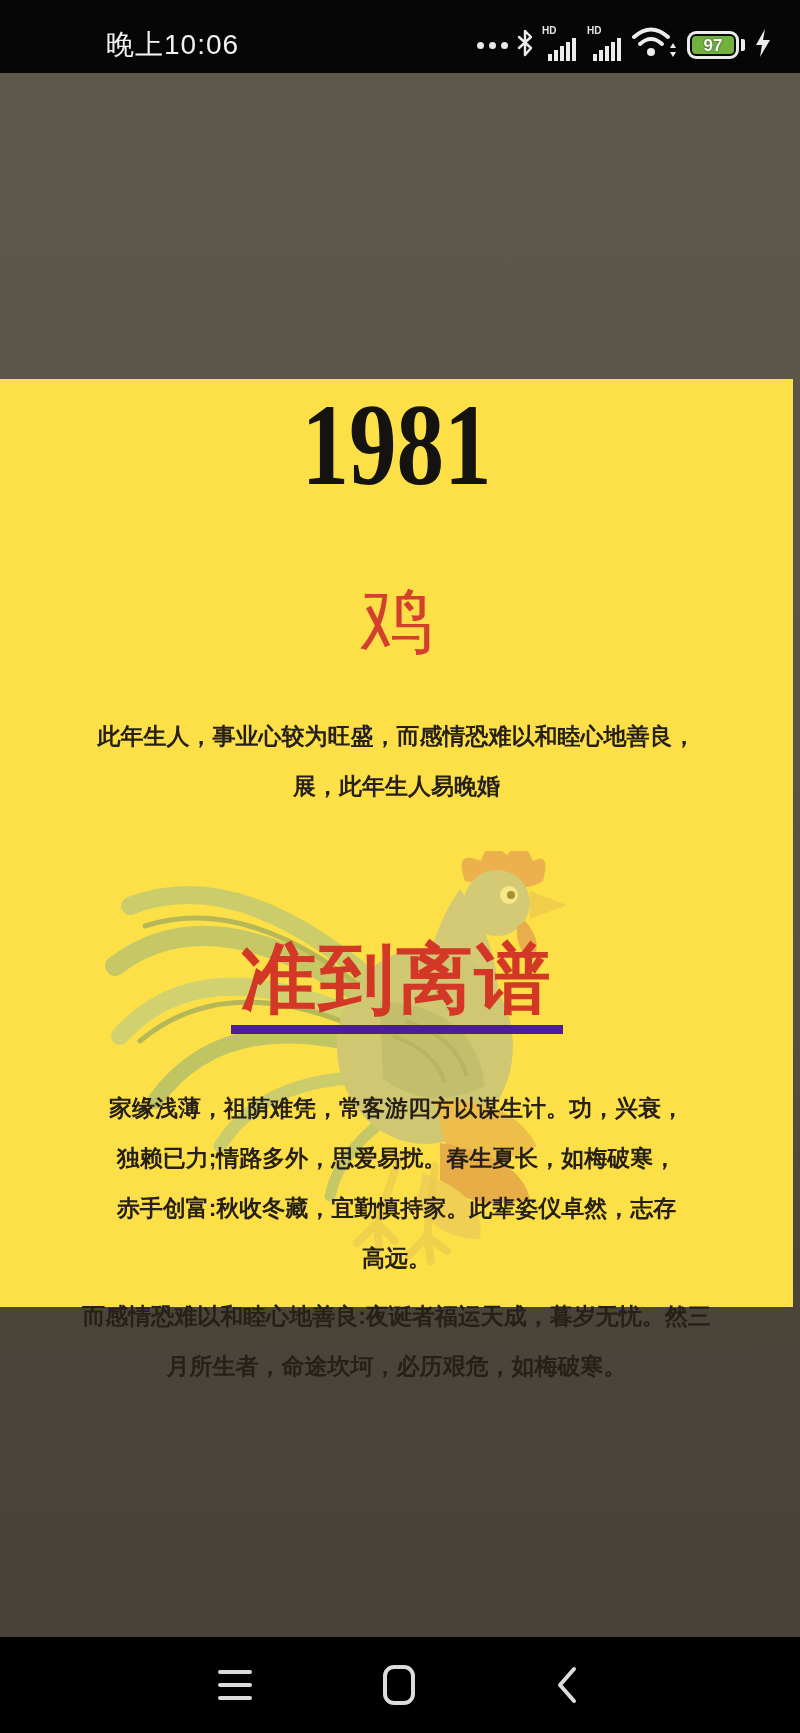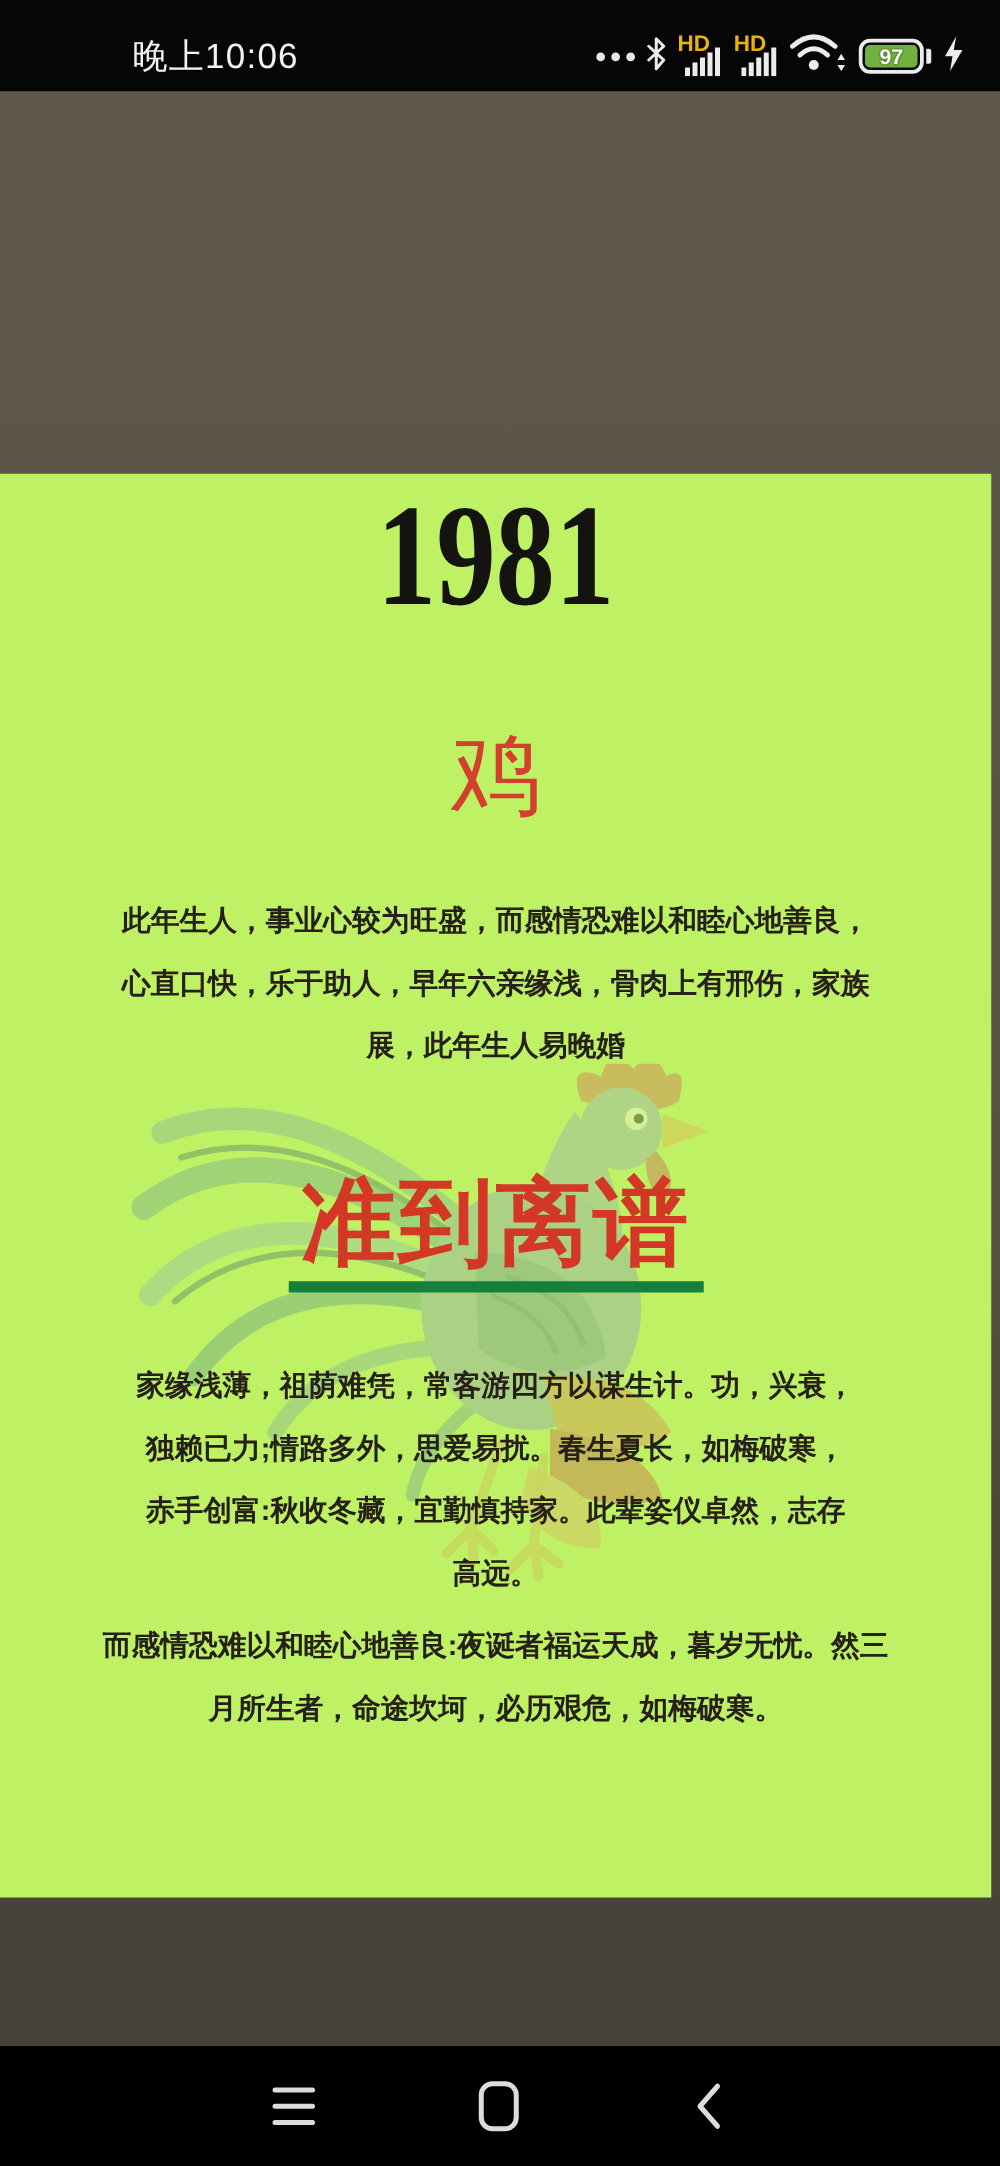--- a/index.html
+++ b/index.html
@@ -8,44 +8,44 @@
 
   
   .status-bar{position:absolute;left:0;top:0;width:800px;height:90px;background:#060606;
               display:flex;align-items:center;justify-content:space-between;box-sizing:border-box;
               padding:0 28px 0 106px;}
   .time{color:#f2f2f2;font-size:28px;font-weight:500;letter-spacing:1px;}
   .sb-right{display:flex;align-items:center;gap:9px;}
   .dots{display:flex;gap:5px;align-items:center;}
   .dots i{width:7px;height:7px;border-radius:50%;background:#e8e8e8;display:block;}
   .hd-sig{position:relative;width:36px;height:34px;}
-  .hd-sig .hd{position:absolute;left:0;top:-2px;font-size:18px;font-weight:700;color:#eab308;line-height:1;}
+  .hd-sig .hd{position:absolute;left:0;top:-2px;font-size:10px;font-weight:700;color:#e5e5e5;line-height:1;}
   .hd-sig svg{position:absolute;right:0;bottom:1px;}
   .batt{position:relative;display:flex;align-items:center;justify-content:center;}
   .batt .shell{width:52px;height:28px;border:3px solid #ececec;border-radius:9px;background:#0a0a0a;
                display:flex;align-items:center;box-sizing:border-box;padding:2px;}
   .batt .fill{width:100%;height:100%;background:#72b13f;border-radius:4px;
               display:flex;align-items:center;justify-content:center;}
   .batt .pct{font-size:17px;font-weight:700;color:#fff;text-shadow:0 0 2px #1c3a08;line-height:1;}
   .batt .nub{width:4px;height:12px;background:#ececec;border-radius:0 2px 2px 0;margin-left:2px;}
 
   
   .bg-mid{position:absolute;left:0;top:73px;width:800px;height:1564px;
           background:linear-gradient(#5e584b 0%,#5c564a 22%,#554f46 60%,#4a4439 78%,#48433a 100%);}
   
-  .card{position:absolute;left:0;top:379px;width:793px;height:1139px;background:#bef264;}
+  .card{position:absolute;left:0;top:379px;width:793px;height:928px;background:#fde047;}
   .card .txt{position:absolute;left:0;width:100%;text-align:center;z-index:2;}
   .year{top:8px;font-family:"Liberation Serif",serif;font-weight:700;font-size:116px;line-height:1;
         color:#151310;transform:scaleX(0.82);}
   .zodiac{top:198px;font-size:72px;line-height:1.2;color:#d4402e;}
   .para{color:#262019;font-size:23px;font-weight:700;line-height:50px;letter-spacing:0px;}
   .p1{top:332px;}
   .headline-wrap{top:562px;}
   .headline{display:inline-block;color:#d33826;font-size:76px;font-weight:700;line-height:1.0;
-            padding:0 10px 8px 10px;border-bottom:9px solid #15803d;letter-spacing:2px;}
+            padding:0 10px 8px 10px;border-bottom:9px solid #4c1d95;letter-spacing:2px;}
   .p2{top:704px;}
   .p3{top:912px;}
   .rooster{position:absolute;left:105px;top:472px;z-index:1;opacity:0.42;}
 
   
   .nav-bar{position:absolute;left:0;top:1637px;width:800px;height:96px;background:#000;}
   .nav-btn{position:absolute;top:0;height:96px;display:flex;align-items:center;justify-content:center;}
   .recents{left:190px;width:90px;}
   .burger{display:flex;flex-direction:column;gap:9px;}
   .burger i{display:block;width:34px;height:4px;background:#dcdcdc;border-radius:2px;}
@@ -149,21 +149,20 @@
         <path d="M295,305 L272,372 M272,372 L252,392 M272,372 L274,398 M272,372 L290,390"></path>
         <path d="M330,315 L322,385 M322,385 L304,404 M322,385 L326,410 M322,385 L342,400"></path>
       </g>
     </svg>
 
     <div class="txt year">1981</div>
     <div class="txt zodiac">鸡</div>
 
     <div class="txt para p1">
       <div>此年生人，事业心较为旺盛，而感情恐难以和睦心地善良，</div>
-      <div>心直口快，乐于助人，早年六亲缘浅，骨肉上有邢伤，家族</div>
       <div>展，此年生人易晚婚</div>
     </div>
 
     <div class="txt headline-wrap">
       <span class="headline">准到离谱</span>
     </div>
 
     <div class="txt para p2">
       <div>家缘浅薄，祖荫难凭，常客游四方以谋生计。功，兴衰，</div>
       <div>独赖已力;情路多外，思爱易扰。春生夏长，如梅破寒，</div>

